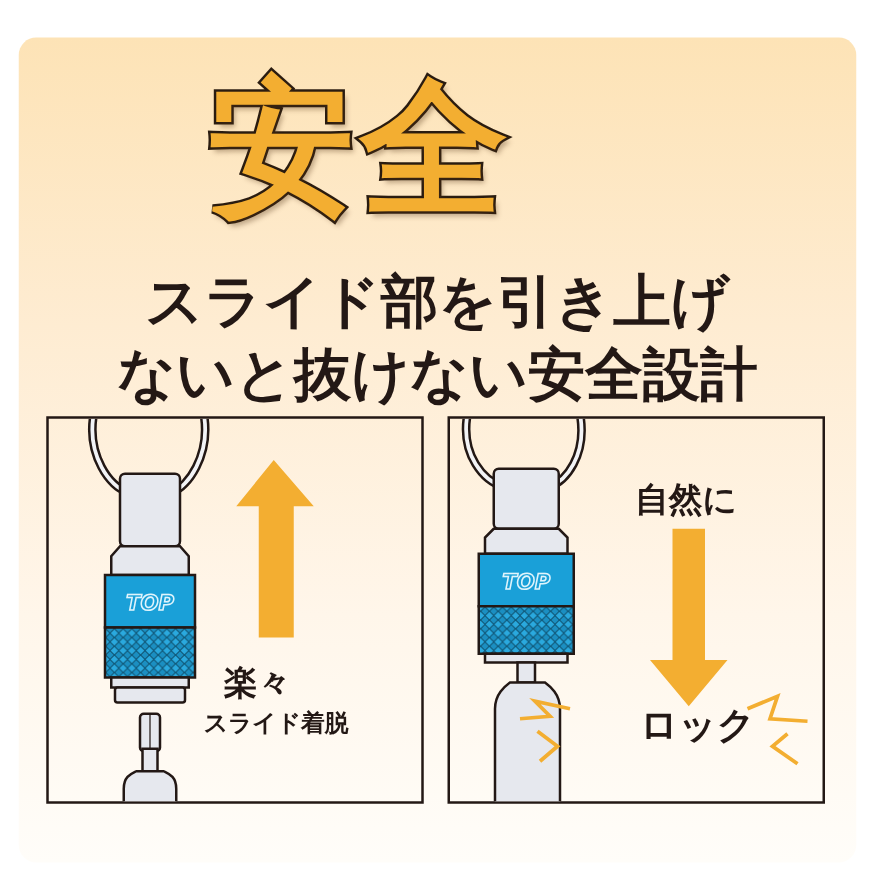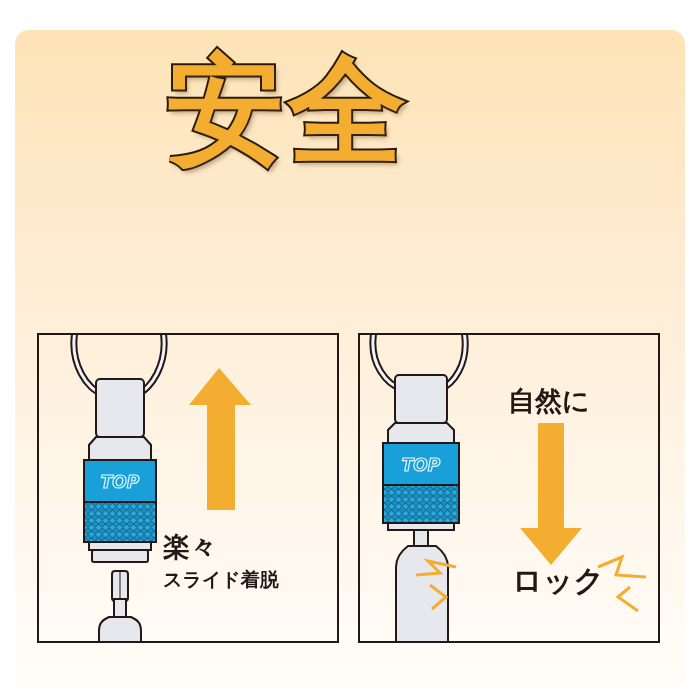--- a/index.html
+++ b/index.html
@@ -9,21 +9,21 @@
     font-family: "DejaVu Sans", sans-serif;
     position: relative;
   }
   .card {
     position: absolute; left: 15px; top: 30px; width: 670px; height: 660px;
     border-radius: 14px;
     background: linear-gradient(to bottom, #fde3b6 0%, #feecd2 35%, #fff6ea 70%, #fffdf9 100%);
   }
   .headline {
     position: absolute; left: 0; top: 50px; width: 576px; text-align: center;
-    font-family: Liberation Mono, monospace; font-weight: bold;
+    font-family: Liberation Serif, serif; font-weight: bold;
     font-size: 118px; line-height: 140px; letter-spacing: 4px;
     color: #f3ae31;
     -webkit-text-stroke: 4px #2a1c10;
     paint-order: stroke fill;
     text-shadow: 3px 4px 4px rgba(80,50,20,0.35);
   }
   .subtitle {
     position: absolute; left: 0; top: 212px; width: 700px; text-align: center;
     font-family: "DejaVu Sans", sans-serif; font-weight: bold;
     font-size: 46px; line-height: 58px; color: #231815;
@@ -34,33 +34,35 @@
     border: 2px solid #231815; box-sizing: border-box;
     background: transparent; overflow: hidden;
   }
   .panel-left { left: 37px; }
   .panel-right { left: 358px; }
   .panel svg { position: absolute; left: 0; top: 0; }
   .label {
     position: absolute; font-weight: bold; color: #231815;
     font-family: "DejaVu Sans", sans-serif; white-space: nowrap;
   }
-  .label-left1 { left: 124px; top: 196px; font-size: 27px; line-height: 32px; }
+  .label-left1 { left: 140px; top: 196px; font-size: 27px; line-height: 32px; }
   .label-left2 { left: 124px; top: 228px; font-size: 19px; line-height: 32px; }
   .label-right-top { left: 148px; top: 50px; font-size: 27px; line-height: 32px; }
   .label-right-lock { left: 152px; top: 228px; font-size: 30px; line-height: 36px; }
 </style>
 </head>
 <body>
 
 <div class="card"></div>
 
 <div class="headline">安全</div>
 
 <div class="subtitle">
+  <div>スライド部を引き上げ</div>
+  <div>ないと抜けない安全設計</div>
 </div>
 
 <div class="panel panel-left">
   <svg width="302" height="310" viewBox="0 0 302 310">
 
     <path d="M36 -4 C30 30 50 55 62 58" fill="none" stroke="#231815" stroke-width="7"></path>
     <path d="M36 -4 C30 30 50 55 62 58" fill="none" stroke="#f2f3f6" stroke-width="3"></path>
     <path d="M124 -4 C130 30 110 55 100 58" fill="none" stroke="#231815" stroke-width="7"></path>
     <path d="M124 -4 C130 30 110 55 100 58" fill="none" stroke="#f2f3f6" stroke-width="3"></path>
 

